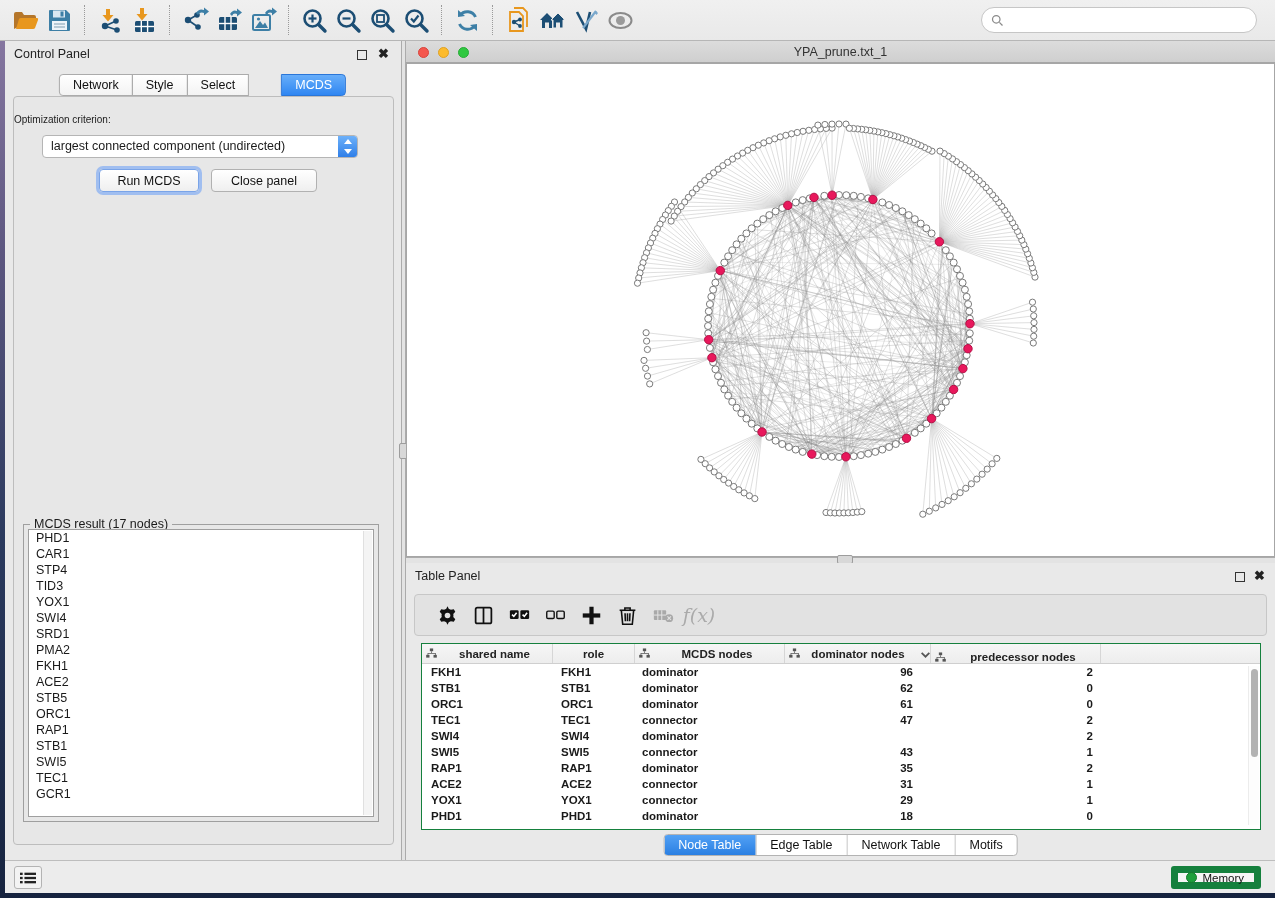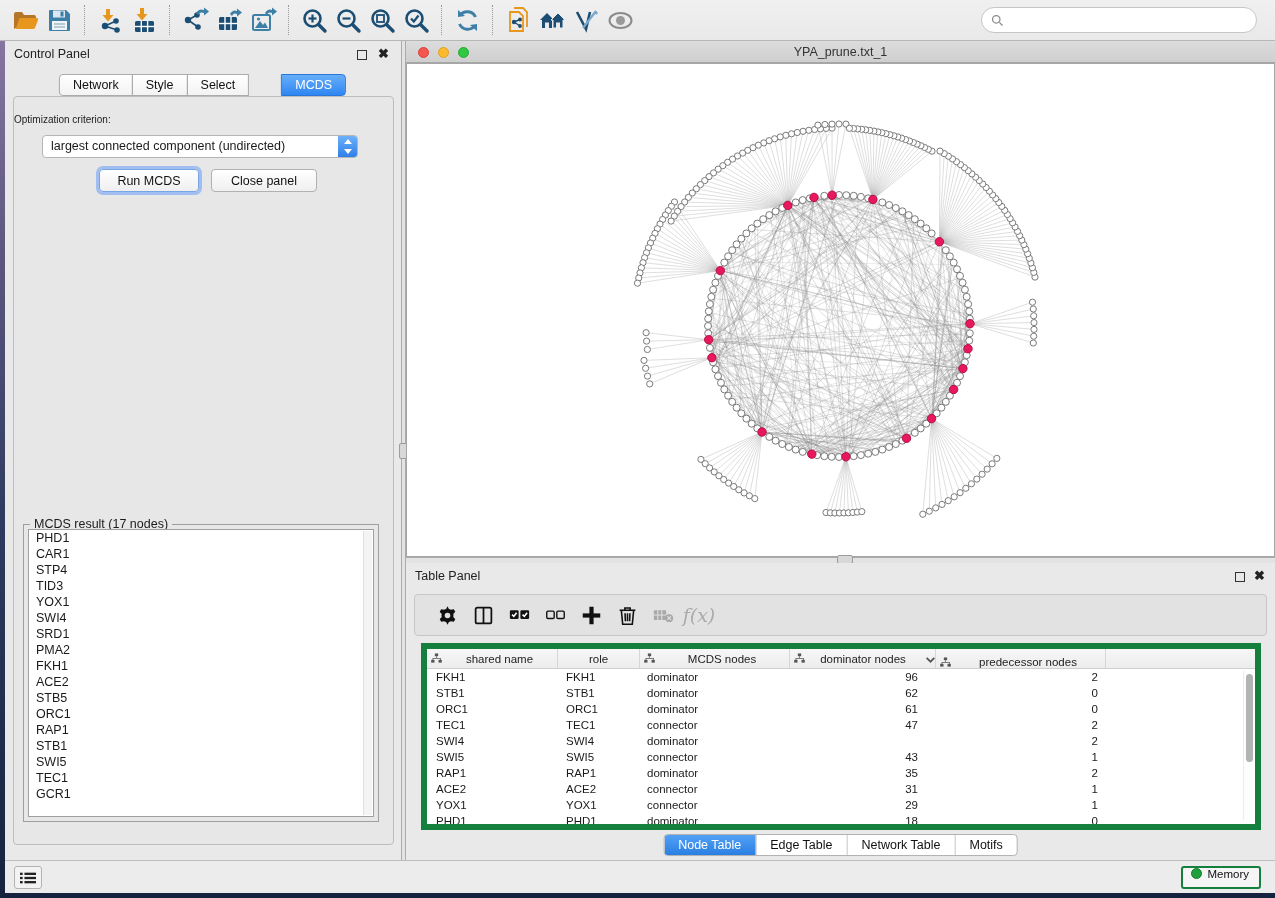--- a/index.html
+++ b/index.html
@@ -77,21 +77,21 @@
 
   
   .table-panel { left:406px; top:563px; width:869px; height:297px; background:#e9e9e9; }
   .tp-toolbar { position:absolute; left:8px; right:8px; top:31px; height:42px; background:#e2e2e2;
     border:1px solid #c7c7c7; border-radius:4px; display:flex; align-items:center; padding-left:14px; }
   .tp-icon { width:36px; height:30px; display:flex; align-items:center; justify-content:center; color:#111; }
   .tp-icon svg { width:21px; height:21px; }
   .tp-icon.dim { color:#a9a9a9; }
   .fx { font-family:"DejaVu Serif", serif; font-style:italic; font-size:19px; color:#aaa; }
   .table-wrap { position:absolute; left:15px; right:14px; top:80px; height:187px; background:#fff;
-    border:6px solid #15803d; overflow:hidden; }
+    border:1px solid #15803d; overflow:hidden;font-weight:bold; }
   .t-header { display:flex; height:20px; background:linear-gradient(#f6f6f6,#ededed); border-bottom:1px solid #cfcfcf; }
   .t-hcell { display:flex; align-items:center; border-right:1px solid #d6d6d6; font-size:11.5px; color:#222; }
   .t-hcell .hlabel { flex:1; text-align:center; }
   .t-hcell svg { width:11px; height:11px; margin-left:4px; color:#555; flex:0 0 auto; }
   .t-hcell .sort { margin-right:4px; color:#444; }
   .t-row { display:flex; height:16px; }
   .t-cell { font-size:11.5px; line-height:16px; white-space:nowrap; overflow:hidden; }
   .t-scroll { position:absolute; top:22px; bottom:4px; right:1px; width:11px; background:#fdfdfd; border-left:1px solid #ececec; }
   .t-thumb { position:absolute; left:2px; top:3px; width:7px; height:88px; background:#b3b3b3; border-radius:4px; }
   .tp-tabs { position:absolute; top:271px; left:50%; transform:translateX(-50%); display:flex; background:#fff;
@@ -99,21 +99,21 @@
   .tp-tab { padding:3px 14px; font-size:12.5px; border-left:1px solid #c6c6c6; color:#111; }
   .tp-tab:first-child { border-left:none; }
   .tp-tab.sel { background:linear-gradient(#52a1f5,#2a7fe2); color:#fff; }
 
   
   .statusbar { left:5px; top:860px; width:1270px; height:33px; background:#ececec; border-top:1px solid #bdbdbd; }
   .sb-left-btn { position:absolute; left:9px; top:5px; width:28px; height:23px; background:#f3f3f3;
     border:1px solid #b3b3b3; border-radius:3px; display:flex; align-items:center; justify-content:center; }
   .sb-left-btn svg { width:16px; height:14px; color:#222; }
   .memory-btn { position:absolute; right:14px; top:5px; height:23px; padding:0 10px 0 8px; background:#f5f5f5;
-    border:2px solid #15803d; border-radius:3px; display:flex; gap:5px; font-size:11.5px; color:#111; }
+    border:7px solid #15803d; border-radius:3px; display:flex; align-items:center; gap:5px; font-size:11.5px; color:#111; }
   .mem-dot { width:11px; height:11px; border-radius:50%; background:#1ea03c; border:1px solid #157a2c; }
 </style>
 </head>
 <body>
 
 <div class="abs toolbar">
   <span id="tb-icons" style="display: flex; align-items: center;">
       <span class="tb-icon">
         <svg viewBox="0 0 27 27">
           <path d="M2 22 L2 7 Q2 5 4 5 L10 5 L12 8 L22 8 Q24 8 24 10 L24 11 Z" fill="#b5762a"></path>

